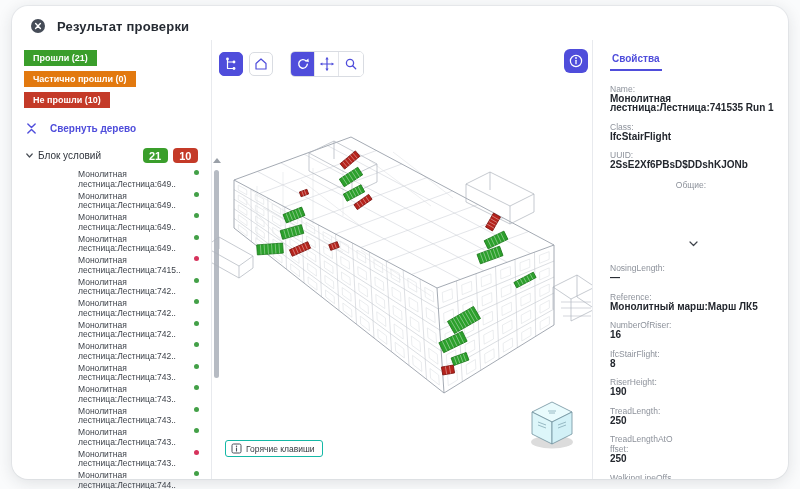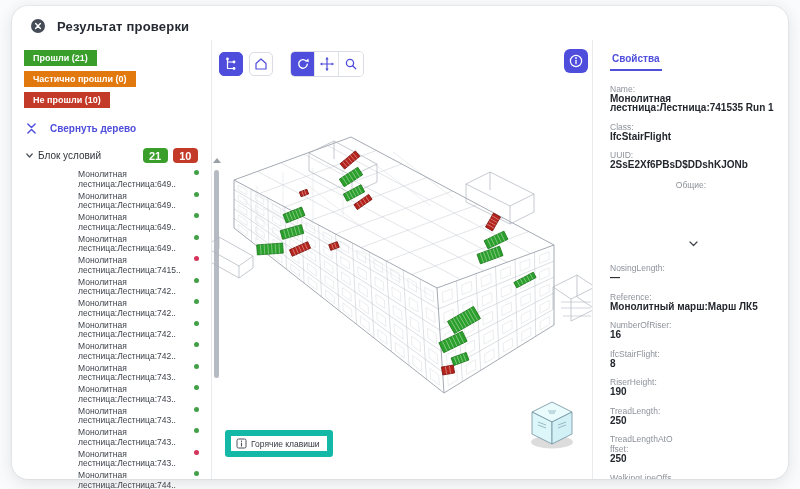--- a/index.html
+++ b/index.html
@@ -48,21 +48,21 @@
   #model-svg{position:absolute;left:0;top:0;width:382px;height:439px;cursor:grab;}
   .toolbar{position:absolute;left:7px;top:11px;display:flex;align-items:center;}
   .tbtn{width:24px;height:24px;border-radius:5px;border:1px solid #d9dce2;background:#fff;display:flex;align-items:center;justify-content:center;padding:0;cursor:pointer;}
   .tbtn.active{background:var(--accent);border-color:var(--accent);}
   .tbtn + .tbtn{margin-left:6px;}
   .tgroup{display:flex;margin-left:17px;border:1px solid #d9dce2;border-radius:5px;overflow:hidden;}
   .tgroup .tbtn{border:none;border-radius:0;margin:0;border-right:1px solid #e2e4e9;}
   .tgroup .tbtn:last-child{border-right:none;}
   .tgroup .tbtn.active{background:var(--accent);}
   .infobtn{position:absolute;right:4px;top:9px;width:24px;height:24px;border-radius:6px;border:none;background:var(--accent);display:flex;align-items:center;justify-content:center;padding:0;cursor:pointer;}
-  .hotkeys{position:absolute;left:13px;bottom:22px;display:flex;align-items:center;gap:4px;background:#fff;border:6px solid #14b8a6;border-radius:3px;padding:2px 7px 2px 5px;font-size:8.5px;color:#33383f;cursor:pointer;}
+  .hotkeys{position:absolute;left:13px;bottom:22px;display:flex;align-items:center;gap:4px;background:#fff;border:1px solid #14b8a6;border-radius:3px;padding:2px 7px 2px 5px;font-size:8.5px;color:#33383f;cursor:pointer;}
   .cube{position:absolute;left:310px;top:352px;width:64px;height:64px;cursor:pointer;}
 
   
   .props{position:absolute;left:581px;top:34px;width:195px;height:439px;box-sizing:border-box;padding:8px 12px 0 17px;overflow:hidden;}
   .tab{display:inline-block;font-size:10px;font-weight:bold;color:var(--accent);padding:0 2px 5px 2px;border-bottom:2px solid var(--accent);margin-bottom:13px;cursor:pointer;}
   .prow{display:flex;align-items:flex-start;margin-bottom:9.5px;flex-direction:column;}
   .plabel{width:64px;flex:none;font-size:8.5px;line-height:10px;color:#8d929b;word-break:break-all;padding-right:4px;}
   .pvalue{flex:1;font-size:10px;line-height:9px;color:#23272e;font-weight:bold;word-break:break-word;}
   .prow.section{align-items:center;justify-content:space-between;margin:11px 0;cursor:pointer;gap:44px;}
   .prow.section .plabel{width:auto;flex:1;}

